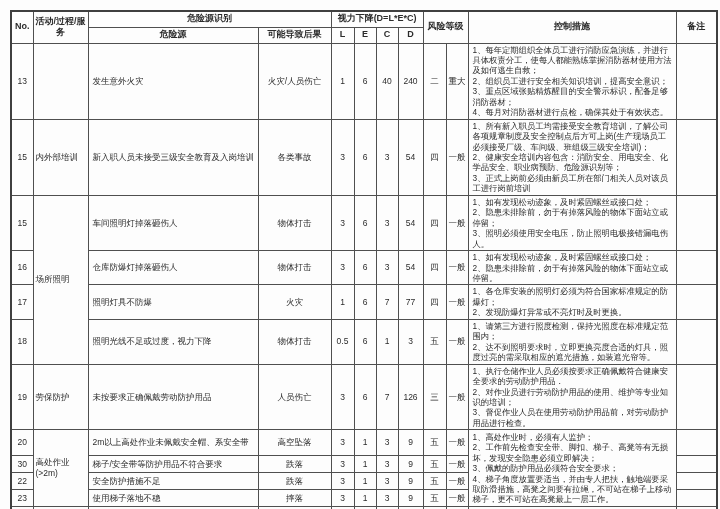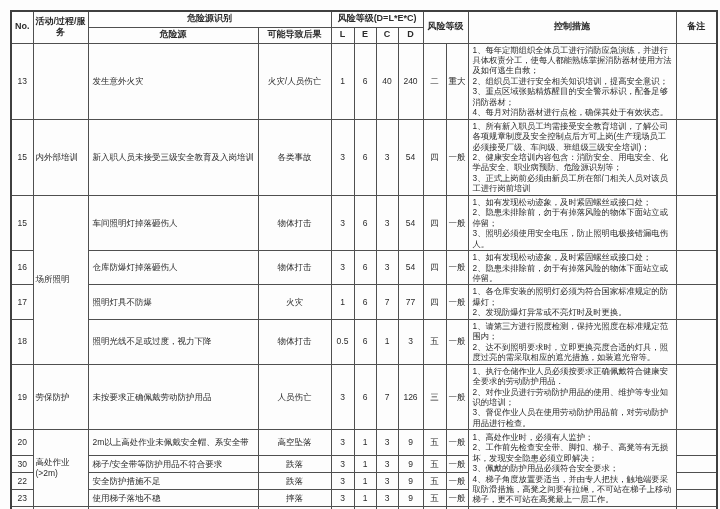--- a/index.html
+++ b/index.html
@@ -39,21 +39,21 @@
       <col style="width:23px">
         <col style="width:22px">
         <col style="width:208px">
         <col style="width:41px">
     </colgroup>
     <tbody>
         <tr style="height:16px">
       <th rowspan="2">No.</th>
       <th rowspan="2">活动/过程/服务</th>
       <th colspan="2">危险源识别</th>
-      <th colspan="4">风险等级(D=L*E*C)</th>
+      <th colspan="4">视力下降(D=L*E*C)</th>
       <th rowspan="2" colspan="2">风险等级</th>
       <th rowspan="2">控制措施</th>
       <th rowspan="2">备注</th>
     </tr>
     <tr style="height:16px">
       <th>危险源</th>
       <th>可能导致后果</th>
       <th>L</th>
       <th>E</th>
       <th>C</th>

